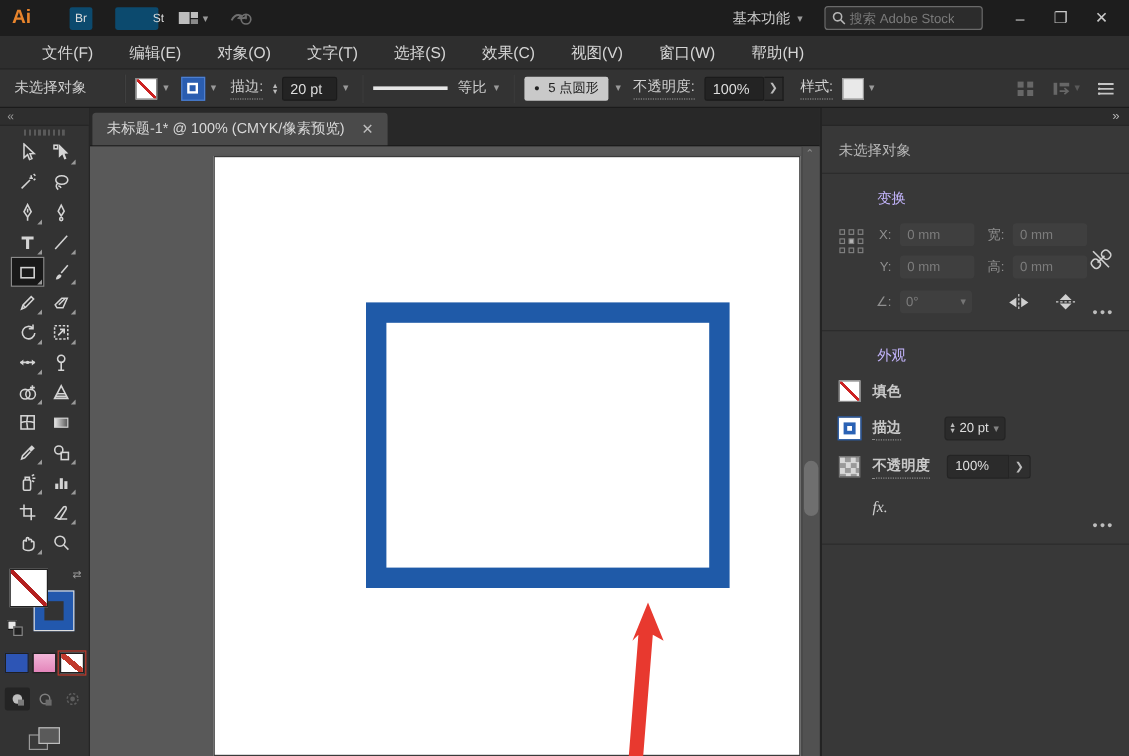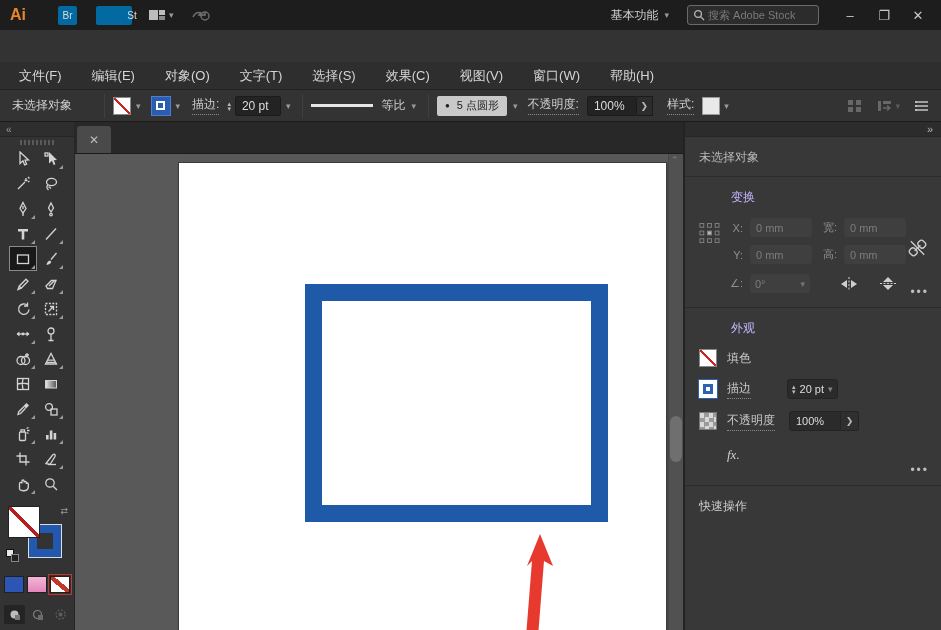--- a/index.html
+++ b/index.html
@@ -3,36 +3,36 @@
 <meta charset="utf-8">
 <style>
   * { margin:0; padding:0; box-sizing:border-box; }
   html,body { width:941px; height:630px; overflow:hidden; background:#333;
     font-family:"Liberation Sans","DejaVu Sans",sans-serif; font-size:12px; color:#cfcfcf;
     -webkit-font-smoothing:antialiased; }
 
   
   .titlebar { height:30px; background:#1d1d1d; display:flex; align-items:center; position:relative; }
   .ai-logo { color:#e8842c; font-weight:bold; font-size:16px; margin-left:10px; letter-spacing:0; }
-  .chip { width:19px; height:19px; background:#0369a1; color:#ddd; font-size:10px; display:flex;
+  .chip { width:19px; height:19px; background:#0c4a6e; color:#ddd; font-size:10px; display:flex;
     align-items:center; justify-content:center; border-radius:2px; }
   .chip-br { margin-left:32px; } .chip-st { margin-left:19px;padding-left:36px; }
   .tb-ic { color:#b5b5b5; margin-left:16px; display:flex; align-items:center; gap:3px; }
   .chev { font-size:9px; color:#9a9a9a; }
   .dim { color:#6f6f6f; }
   .workspace { margin-left:auto; display:flex; align-items:center; gap:6px; color:#cfcfcf; font-size:12px; }
   .searchbox { width:132px; height:20px; margin-left:18px; background:#2c2c2c; border:1px solid #6a6a6a;
     border-radius:3px; display:flex; align-items:center; padding:0 5px; gap:3px; }
   .searchbox .ph { color:#7a7a7a; font-size:11px; white-space:nowrap; overflow:hidden; }
   .winbtns { display:flex; align-items:center; margin-left:14px; margin-right:6px; }
   .winbtn { width:34px; height:24px; display:flex; align-items:center; justify-content:center;
     color:#c9c9c9; font-size:13px; }
 
   
-  .menubar { height:28px; background:#2e2e2e; border-bottom:1px solid #222; display:flex; align-items:center; padding-left:4px;margin-top:32px; }
+  .menubar { height:28px; background:#2e2e2e; border-bottom:1px solid #222; display:flex; align-items:center; padding-left:20px; }
   .menu-item { padding:0 15px; font-size:13px; color:#d6d6d6; height:100%; display:flex; align-items:center; }
 
   
   .controlbar { height:32px; background:#333333; border-bottom:1px solid #1b1b1b; display:flex; align-items:center; }
   .cb-sep { width:1px; height:24px; background:#262626; border-right:1px solid #3f3f3f; margin:0 8px; }
   .cb-status { margin-left:12px; width:84px; color:#cfcfcf; }
   .swatch { width:18px; height:18px; position:relative; }
   .sw-none { background:#fff; border:1px solid #888; }
   .sw-none::after { content:""; position:absolute; inset:0;
     background:linear-gradient(to top right, transparent 44%, #cc2222 44%, #cc2222 56%, transparent 56%); }
@@ -117,21 +117,21 @@
   .rp-sec { padding:12px 14px; border-bottom:1px solid #2c2c2c; position:relative; }
   .sec-title { color:#c4b5fd; margin-bottom:12px;margin-left:32px; }
   .tlabel { color:#8f8f8f; font-size:11px; text-align:right; padding-right:3px; }
   .pfield { background:#3f3f3f; border-radius:3px; color:#7c7c7c; font-size:11px; height:19px;
     display:flex; align-items:center; padding:0 6px; }
   .angle-dd { background:#3f3f3f; border-radius:3px; color:#7c7c7c; font-size:11px; height:19px; width:60px;
     display:flex; align-items:center; justify-content:space-between; padding:0 5px; }
   .fliprow { display:flex; gap:22px; align-items:center; }
   .more-dots { position:absolute; right:12px; bottom:8px; color:#bdbdbd; letter-spacing:2px; font-size:12px; }
   .app-row { display:flex; align-items:center; gap:10px; margin-bottom:12px; }
-  .app-row .name { color:#c8c8c8; }
+  .app-row .name { color:#c8c8c8;font-weight:bold; }
   .sw-stroke-p { width:18px; height:18px; background:#fff; outline:1px solid #2a62b5; display:flex;
     align-items:center; justify-content:center; }
   .sw-stroke-p .inner { width:10px; height:10px; border:3px solid #2a62b5; }
   .sw-checker { width:18px; height:18px; border:1px solid #777;
     background:repeating-conic-gradient(#9a9a9a 0 25%, #d8d8d8 0 50%); background-size:9px 9px; }
   .wctl { display:flex; align-items:center; background:#2b2b2b; border:1px solid #242424; border-radius:3px;
     height:20px; padding:0 4px; gap:4px; color:#ddd; font-size:11px; }
   .octl { display:flex; align-items:center; }
   .octl .val { background:#2b2b2b; border:1px solid #242424; height:20px; width:52px; display:flex;
     align-items:center; padding:0 6px; color:#ddd; font-size:11px; border-radius:3px 0 0 3px; }
@@ -496,20 +496,21 @@
 
     <div class="screenmode">
       <div class="r1"></div>
       <div class="r2"></div>
     </div>
   </div>
 
   <div class="center">
     <div class="tabbar">
       <div class="doc-tab">
+        <span>未标题-1* @ 100% (CMYK/像素预览)</span>
         <span class="close">✕</span>
       </div>
     </div>
     <div class="canvas">
       <div class="artboard"></div>
       <div class="bluerect"></div>
       <svg class="arrow-svg" viewBox="0 0 608 508">
         <polygon points="465,380 478,412 469,407 461,508 449,508 457,407 452,412" fill="#e8392f"></polygon>
       </svg>
       <div class="vscroll">
@@ -627,18 +628,15 @@
               </div>
           </div>
         </div>
 
         <div class="app-row" style="margin-top:16px;margin-bottom:0">
           <span class="fx">fx.</span>
         </div>
         <div class="more-dots">•••</div>
       </div>
 
-      <div class="qa-sec">
-        <span>快速操作</span>
-      </div>
     </div>
   </div>
 </div>
 
 </body></html>

